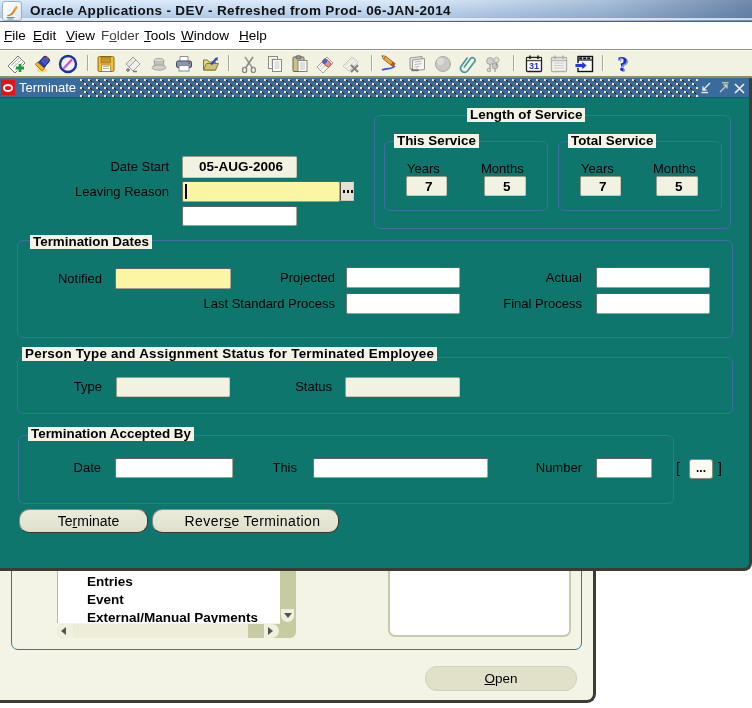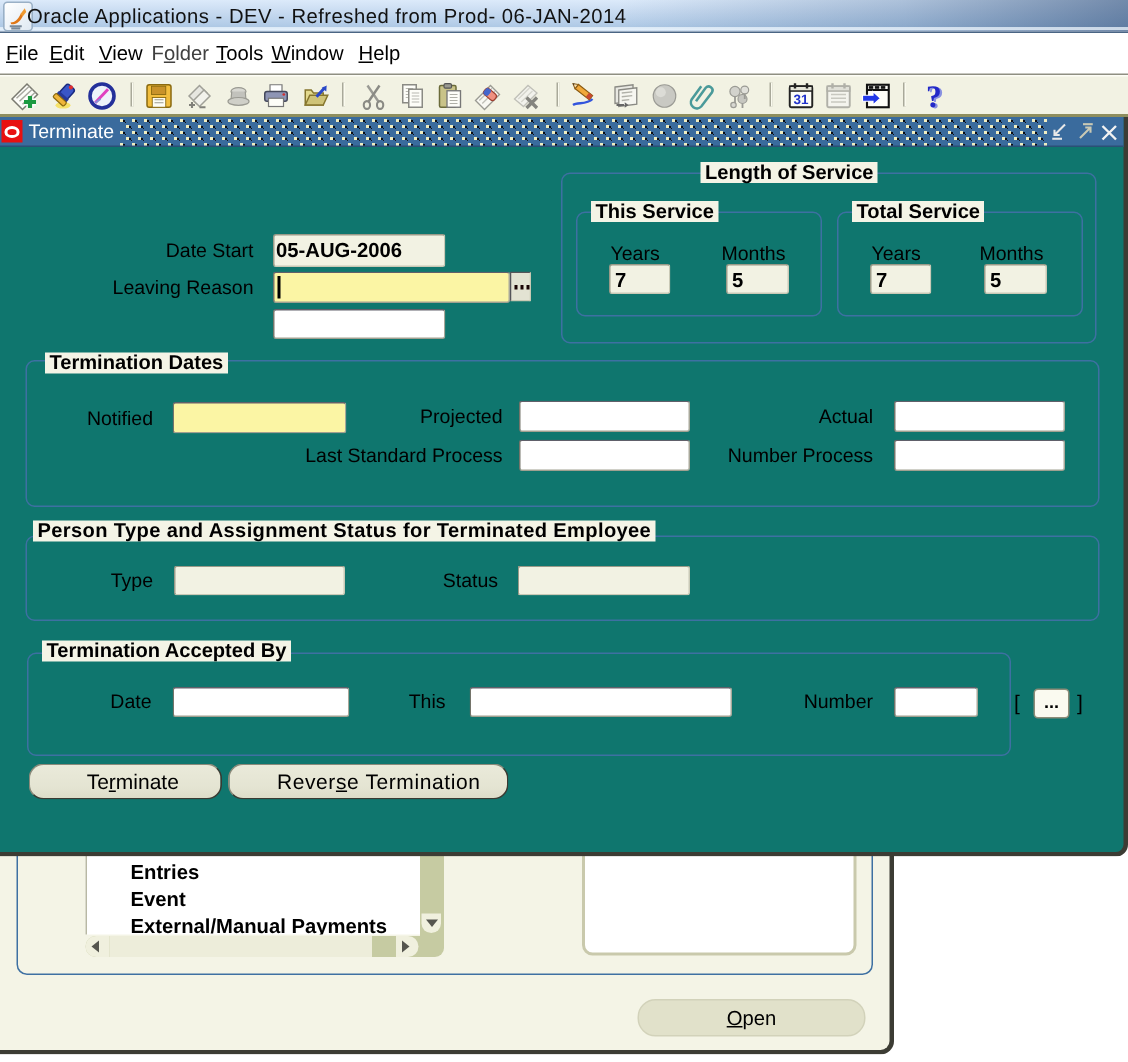--- a/index.html
+++ b/index.html
@@ -6,21 +6,21 @@
 body{width:752px;height:708px;position:relative;background:#ffffff;overflow:hidden;
   font-family:"Liberation Sans",sans-serif;}
 .abs{position:absolute;}
 
 #winbar{left:0;top:0;width:752px;height:21px;
   background:linear-gradient(to bottom,#dceafa 0%,#c7daf0 40%,#b4cde8 76%,#aec8e4 86%,#cfe0f2 93%,#d8e7f7 100%);
   border-bottom:1px solid #4a6584;}
 #winbar .shade{position:absolute;left:0;top:0;width:100%;height:100%;
   background:linear-gradient(78deg,rgba(255,255,255,0) 55%,rgba(40,78,128,0.26) 80%,rgba(28,60,106,0.55) 100%);}
 #winbar .band{position:absolute;left:0;top:17.5px;width:100%;height:2px;background:rgba(235,244,252,0.75);}
-#apptitle{left:18px;top:0px;height:20px;line-height:21px;font-size:13.5px;color:#111;letter-spacing:0.32px;}
+#apptitle{left:30px;top:0px;height:20px;line-height:21px;font-size:13.5px;color:#111;letter-spacing:0.32px;font-weight:bold;}
 #appicon{left:2px;top:1px;width:18px;height:18px;background:linear-gradient(135deg,#ffffff,#dfe9f2);
   border:1px solid #9ab0c6;border-radius:3px;}
 #menubar{left:0;top:22px;width:752px;height:27px;background:#ffffff;}
 .mi{top:27px;height:18px;line-height:18px;font-size:13.5px;color:#000;}
 .mi u{text-decoration:underline;}
 #menusep{left:0;top:49px;width:752px;height:1px;background:#8f8f82;}
 #toolbar{left:0;top:50px;width:752px;height:25px;background:#f2f2e3;
   border-top:1px solid #fdfdf6;border-bottom:2px solid #8e8e5e;}
 .tsep{top:55px;width:1px;height:16px;background:#a9a99a;border-right:1px solid #fbfbef;}
 .ti{position:absolute;top:54px;}
@@ -32,21 +32,21 @@
 #tlogo .ring{position:absolute;left:2px;top:4px;width:10px;height:7.5px;border:2.2px solid #fff;border-radius:50%;box-sizing:border-box;}
 #ttext{left:19px;top:0;height:19px;line-height:19px;font-size:13px;color:#fff;}
 
 .lbl{font-size:13px;color:#000;text-align:right;}
 .fld{position:absolute;border:1px solid;border-color:#60606a #a8a89a #a0a090 #74746a;
   border-radius:2px;background:#fff;box-sizing:border-box;}
 .beige{background:#f2f2e3;border-color:#9a9a88 #c9c9b6 #c9c9b6 #9a9a88 !important;}
 .yellow{background:#fbf5a4;}
 .frame{position:absolute;border:1px solid #3e70a2;border-radius:6px;}
 .ftitle{position:absolute;background:#f4f4e6;padding:0 3px;font-weight:bold;font-size:13.4px;color:#000;height:14px;line-height:14px;}
-.val{font-weight:bold;font-size:13.5px;color:#000;padding-left:3px;line-height:19px;}
+.val{font-weight:bold;font-size:13.5px;color:#000;padding-left:3px;line-height:19px;margin-left:15px;}
 .btn{position:absolute;background:linear-gradient(to bottom,#eaeada 0%,#e4e4d2 70%,#dcdcc8 100%);
   border:1px solid;border-color:#8a8a7a #3a3a32 #3a3a32 #8a8a7a;border-radius:10px;
   font-size:13px;color:#000;text-align:center;box-sizing:border-box;}
 
 #bgwin{left:0;top:430px;width:593px;height:270px;background:#f4f4e6;z-index:5;
   border-right:3px solid #3c3c34;border-bottom:3px solid #3c3c34;border-radius:0 0 9px 0;}
 </style>
 </head>
 <body>
 
@@ -332,21 +332,21 @@
   <div class="frame" style="left:17px;top:162px;width:714px;height:96px"></div>
   <div class="ftitle" style="left:30px;top:157px">Termination Dates</div>
   <div class="abs lbl" style="right:647px;top:190px;height:21px;line-height:21px">Notified</div>
   <div class="fld yellow" style="left:115px;top:190px;width:116px;height:21px"></div>
   <div class="abs lbl" style="right:414px;top:189px;height:21px;line-height:21px">Projected</div>
   <div class="fld" style="left:346px;top:189px;width:114px;height:21px"></div>
   <div class="abs lbl" style="right:167px;top:189px;height:21px;line-height:21px">Actual</div>
   <div class="fld" style="left:596px;top:189px;width:114px;height:21px"></div>
   <div class="abs lbl" style="right:414px;top:215px;height:21px;line-height:21px">Last Standard Process</div>
   <div class="fld" style="left:346px;top:215px;width:114px;height:21px"></div>
-  <div class="abs lbl" style="right:167px;top:215px;height:21px;line-height:21px">Number Process</div>
+  <div class="abs lbl" style="right:167px;top:215px;height:21px;line-height:21px">Final Process</div>
   <div class="fld" style="left:596px;top:215px;width:114px;height:21px"></div>
 
   <div class="frame" style="left:17px;top:279px;width:714px;height:55px"></div>
   <div class="ftitle" style="left:22px;top:269px;letter-spacing:0.25px">Person Type and Assignment Status for Terminated Employee</div>
   <div class="abs lbl" style="right:647px;top:299px;height:20px;line-height:20px">Type</div>
   <div class="fld beige" style="left:116px;top:299px;width:114px;height:20px"></div>
   <div class="abs lbl" style="right:417px;top:299px;height:20px;line-height:20px">Status</div>
   <div class="fld beige" style="left:345px;top:299px;width:115px;height:20px"></div>
 
   <div class="frame" style="left:18px;top:357px;width:654px;height:67px"></div>

